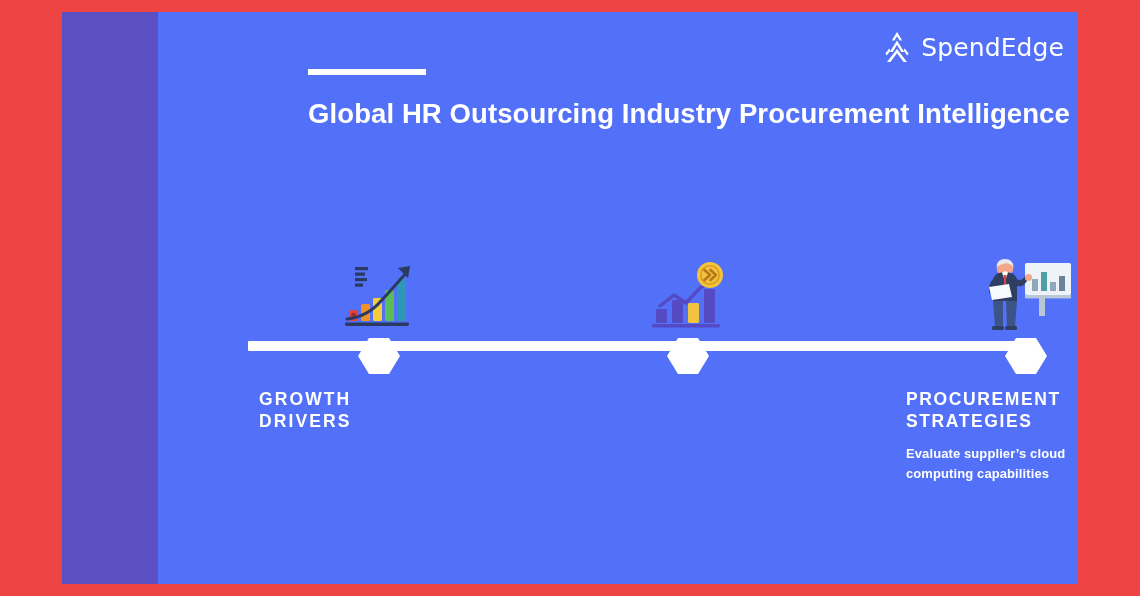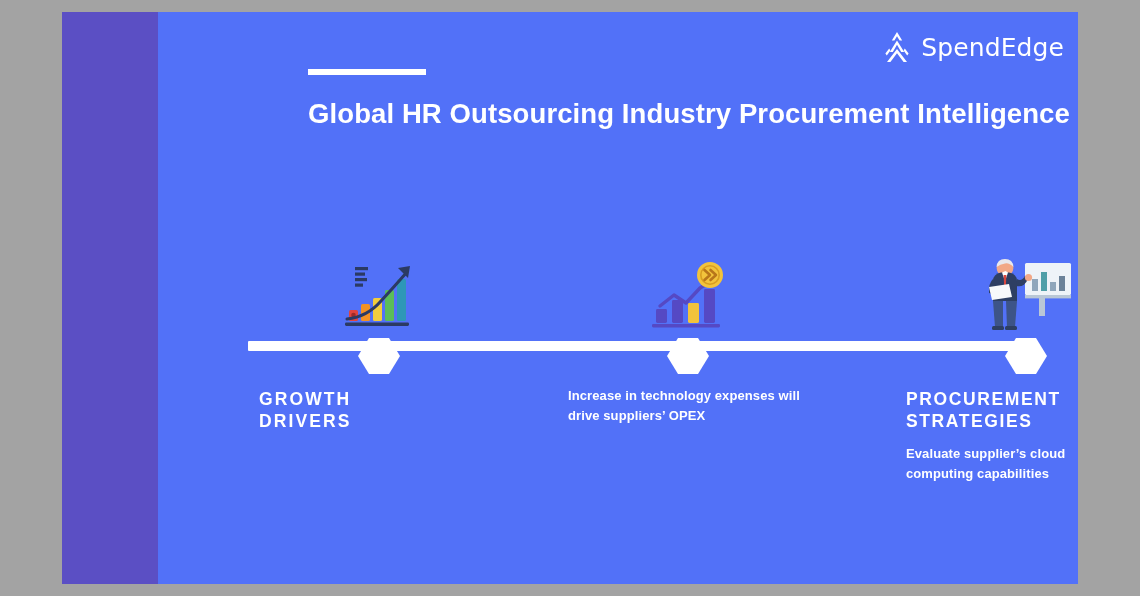--- a/index.html
+++ b/index.html
@@ -9,21 +9,21 @@
     width: 1140px;
     height: 596px;
     overflow: hidden;
     font-family: "Liberation Sans", sans-serif;
   }
 
   #canvas {
     position: relative;
     width: 1140px;
     height: 596px;
-    background: #a3a3a3;
+    background: #ef4444;
   }
 
   
   #slide {
     position: absolute;
     left: 62px;
     top: 12px;
     width: 1016px;
     height: 572px;
     background: #5271f8;
@@ -235,22 +235,20 @@
                 <path d="M56.5 11 L62 16 L56.5 21" stroke="#b8761a" stroke-width="2.6" fill="none" stroke-linecap="round" stroke-linejoin="round"></path>
                 <path d="M62.5 11 L68 16 L62.5 21" stroke="#b8761a" stroke-width="2.6" fill="none" stroke-linecap="round" stroke-linejoin="round"></path>
               </g>
             </svg>
           </div>
           <div class="hexagon">
             <svg width="42" height="36" viewBox="0 0 42 36" xmlns="http://www.w3.org/2000/svg">
               <polygon points="11,0 31,0 42,18 31,36 11,36 0,18" fill="#ffffff"></polygon>
             </svg>
           </div>
-          <div class="node-desc">Increase in technology expenses will
-drive suppliers’ OPEX</div>
         </div>
 
         <div class="node node-3">
           <div class="node-icon">
             <svg width="94" height="74" viewBox="0 0 94 74" xmlns="http://www.w3.org/2000/svg">
               <g>
                 <rect x="46" y="6" width="46" height="32" rx="1.5" fill="#eef3f8"></rect>
                 <rect x="46" y="38" width="46" height="3.4" fill="#b9c7d6"></rect>
                 <rect x="53" y="22" width="6" height="12" fill="#8fa6bb"></rect>
                 <rect x="62" y="15" width="6" height="19" fill="#4f9fa8"></rect>

